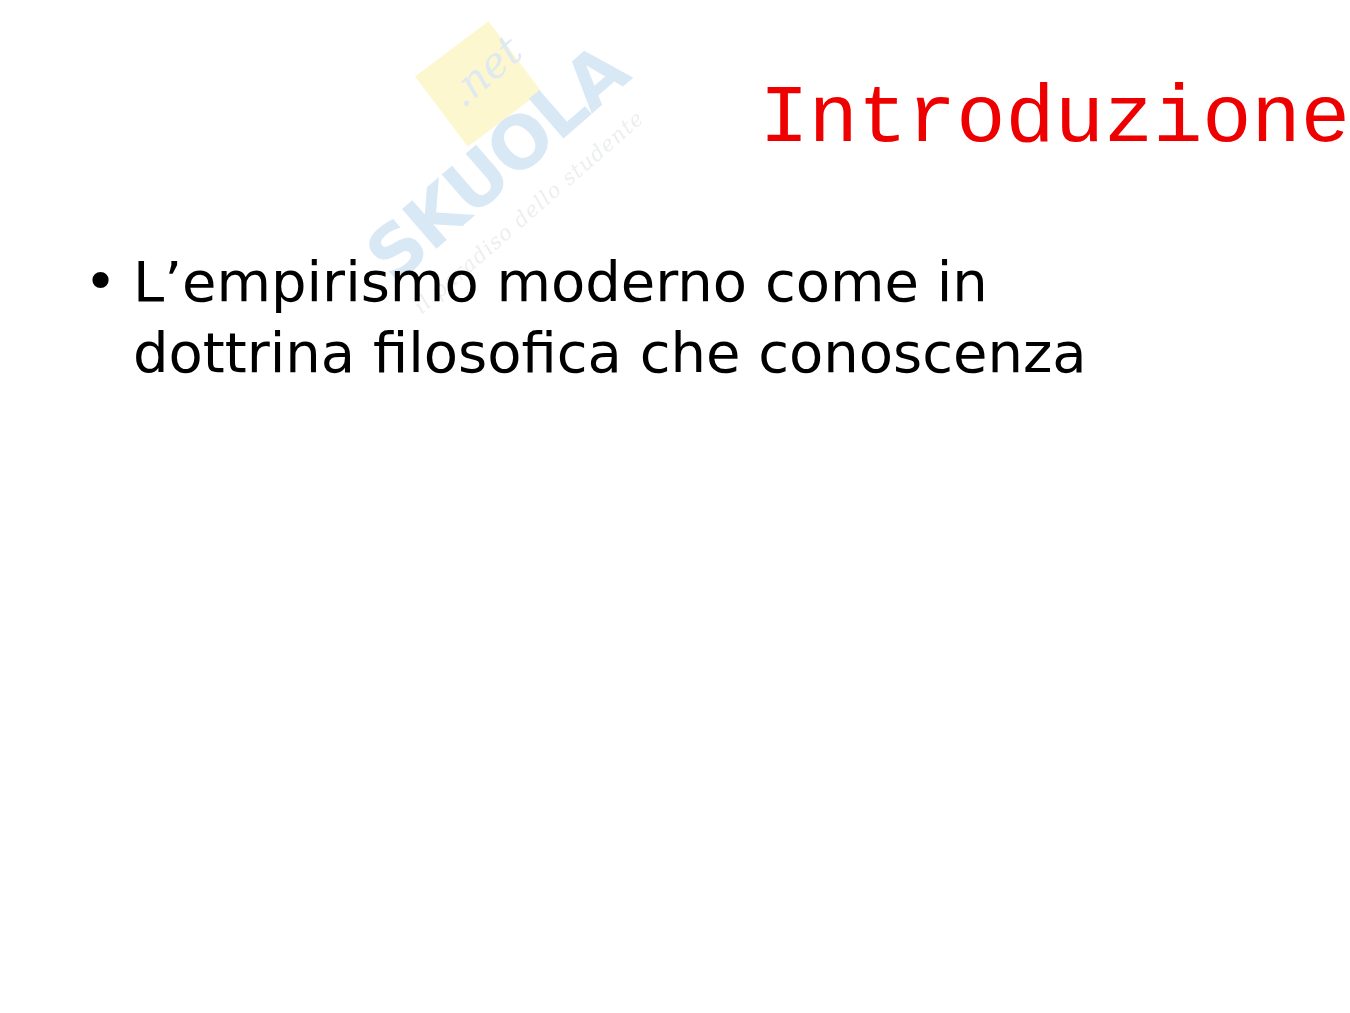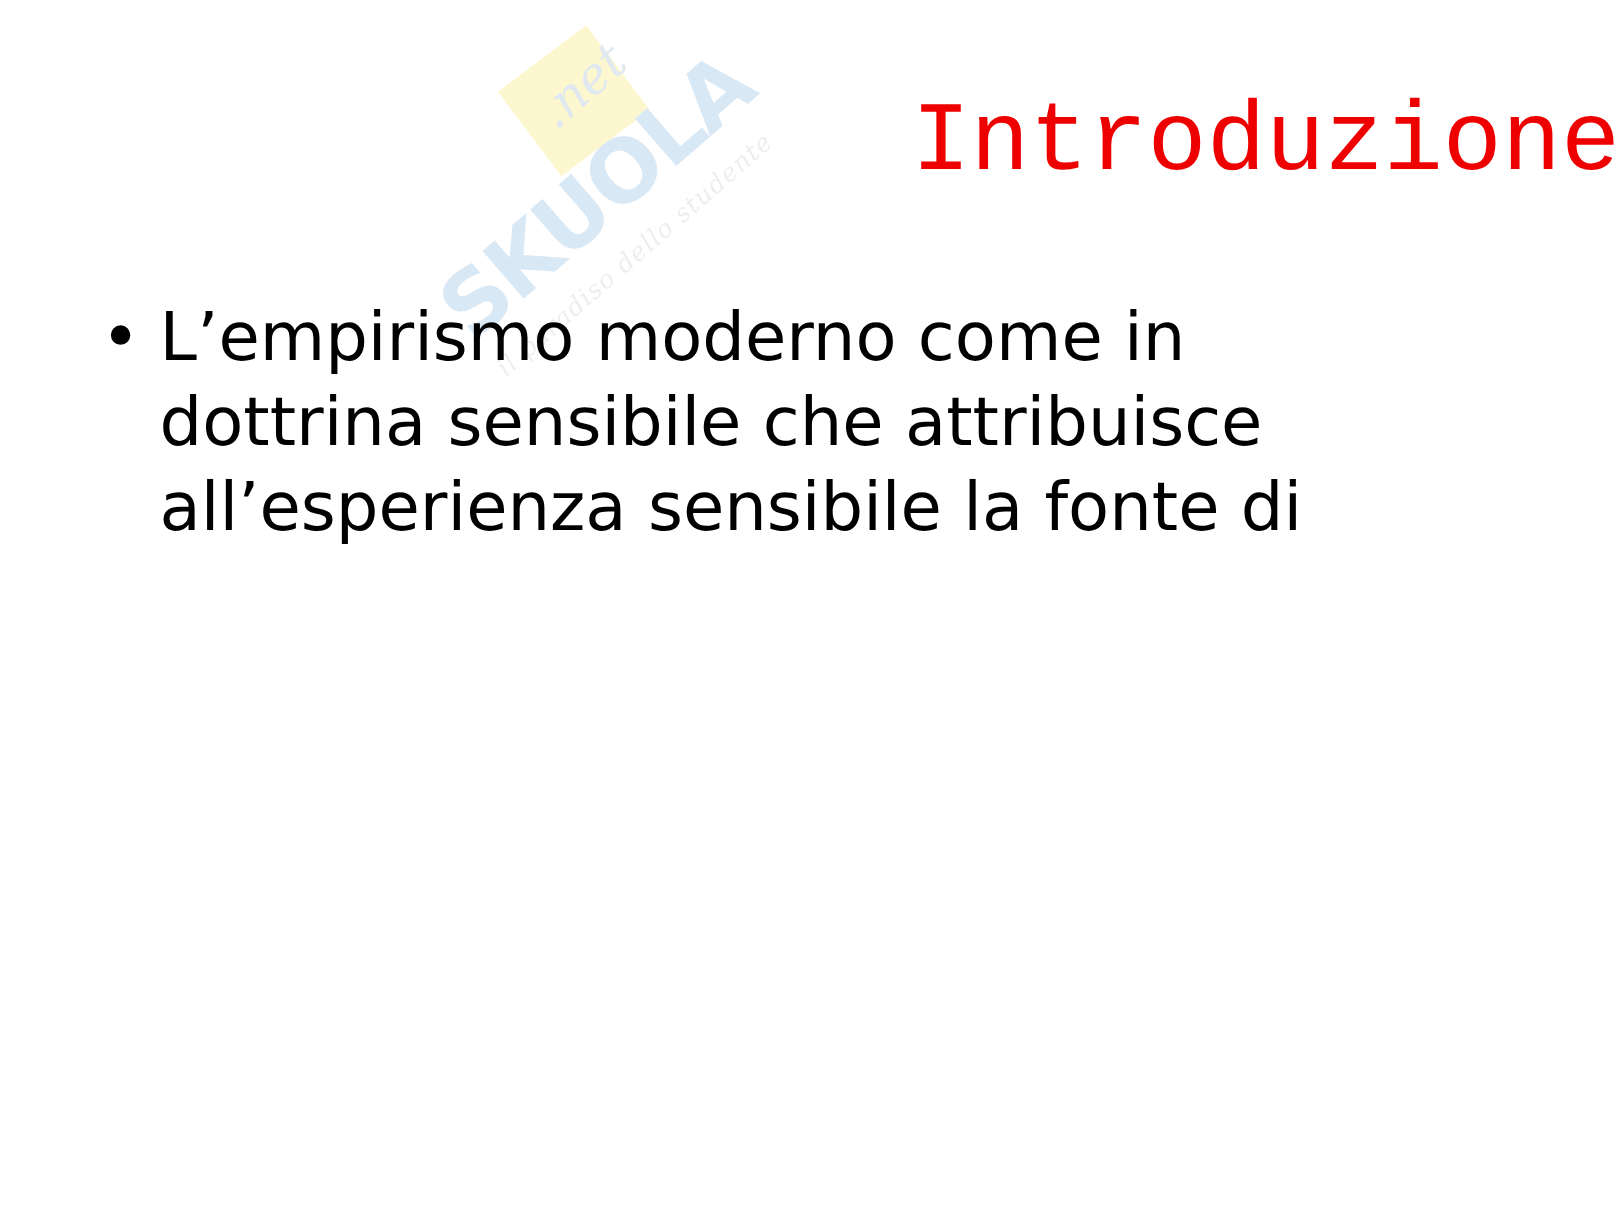--- a/index.html
+++ b/index.html
@@ -144,19 +144,18 @@
     </div>
   </div>
 
   <div class="slide-title">Introduzione</div>
 
   <div class="body-block">
     <div class="bullet-item">
       <span class="bullet-glyph">•</span>
       <span class="bullet-text">
         <span class="ln">L’empirismo moderno come in</span>
-        <span class="ln">dottrina sensibile che attribuisce</span>
-        <span class="ln">all’esperienza sensibile la fonte di</span>
+        <span class="ln">dottrina filosofica che conoscenza</span>
       </span>
     </div>
   </div>
 
 </div>
 
 </body></html>

